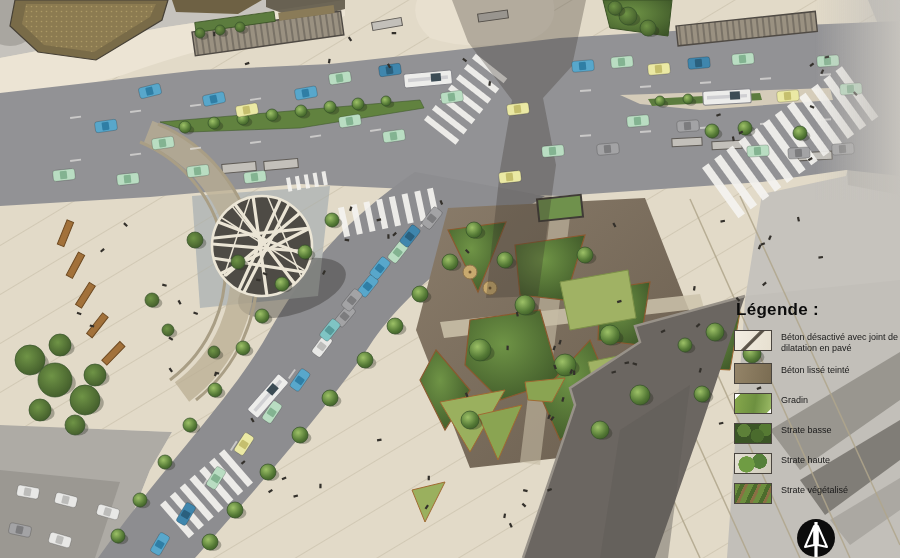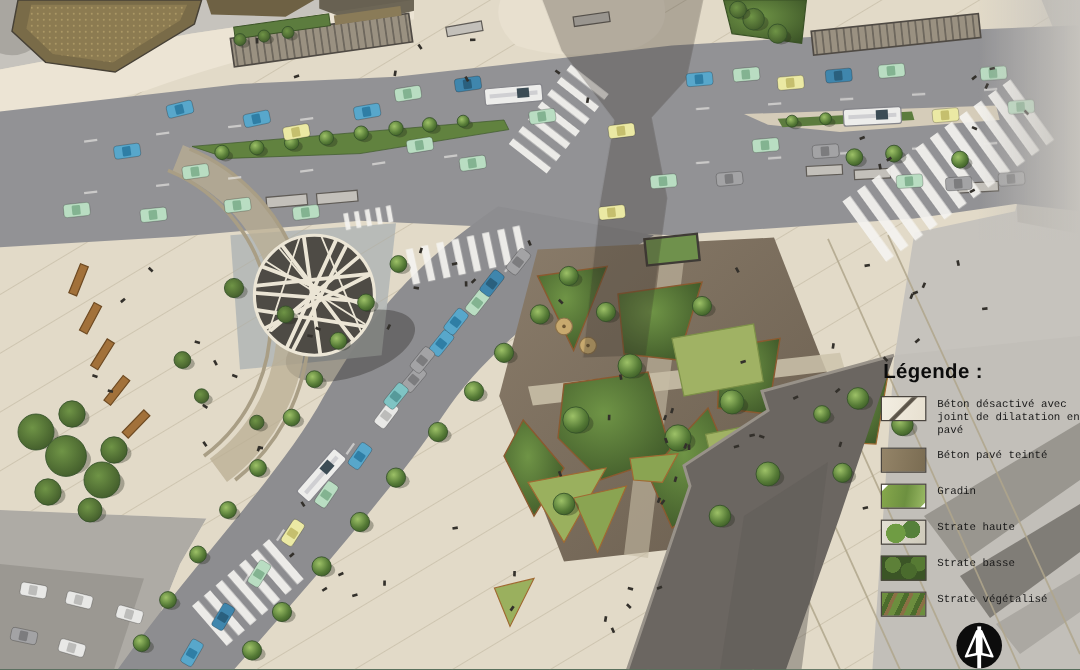--- a/index.html
+++ b/index.html
@@ -2,21 +2,21 @@
 <html><head>
 <meta charset="utf-8">
 <style>
   html,body{margin:0;padding:0;background:#222;}
   .stage{position:relative;width:900px;height:558px;overflow:hidden;background:#15803d;
          font-family:"Liberation Sans", sans-serif;}
   .stage svg{position:absolute;left:0;top:0;}
   
   .legend{position:absolute;left:734px;top:300px;width:166px;color:#111;}
   .legend-title{font-size:17px;font-weight:bold;letter-spacing:.3px;margin:0 0 10px 2px;color:#0c0c0c;}
-  .legend-row{display:flex;gap:9px;margin-bottom:9px;align-items:flex-start;font-family:Liberation Mono, monospace;}
+  .legend-row{display:flex;gap:9px;margin-bottom:9px;align-items:flex-start;}
   .sw{width:38px;height:21px;border:1px solid #4a453f;box-sizing:border-box;flex:none;}
   .sw-beton-desactive{background:
       linear-gradient(135deg, rgba(0,0,0,0) 44%, #6b6356 46%, #544e44 50%, #6b6356 53%, rgba(0,0,0,0) 55%),
       linear-gradient(100deg,#f3eee2,#e7e0d0);}
   .sw-beton-lisse{background:linear-gradient(100deg,#948468,#7a6c52);}
   .sw-pelouse{background:
       linear-gradient(135deg,#ffffff 0 9%, rgba(0,0,0,0) 10%),
       linear-gradient(315deg,#ffffff 0 7%, rgba(0,0,0,0) 8%),
       linear-gradient(100deg,#87a84c,#6d9040 55%,#9cbb66);}
   .sw-strate-basse{background:
@@ -884,33 +884,33 @@
 </svg>
 
 <div class="legend">
   <div class="legend-title">Légende :</div>
   <div class="legend-row">
     <div class="sw sw-beton-desactive"></div>
     <div class="legend-label">Béton désactivé avec joint de dilatation en pavé</div>
   </div>
   <div class="legend-row">
     <div class="sw sw-beton-lisse"></div>
-    <div class="legend-label">Béton pavé teinté</div>
+    <div class="legend-label">Béton lissé teinté</div>
   </div>
   <div class="legend-row">
     <div class="sw sw-pelouse"></div>
     <div class="legend-label">Gradin</div>
   </div>
   <div class="legend-row">
+    <div class="sw sw-strate-basse"></div>
+    <div class="legend-label">Strate basse</div>
+  </div>
+  <div class="legend-row">
     <div class="sw sw-strate-haute"></div>
     <div class="legend-label">Strate haute</div>
-  </div>
-  <div class="legend-row">
-    <div class="sw sw-strate-basse"></div>
-    <div class="legend-label">Strate basse</div>
   </div>
   <div class="legend-row">
     <div class="sw sw-gradin"></div>
     <div class="legend-label">Strate végétalisé</div>
   </div>
 </div>
 
 <div class="north">
   <svg width="40" height="40" viewBox="-20 -20 40 40">
     <circle r="19" fill="#0c0c0c"></circle>

